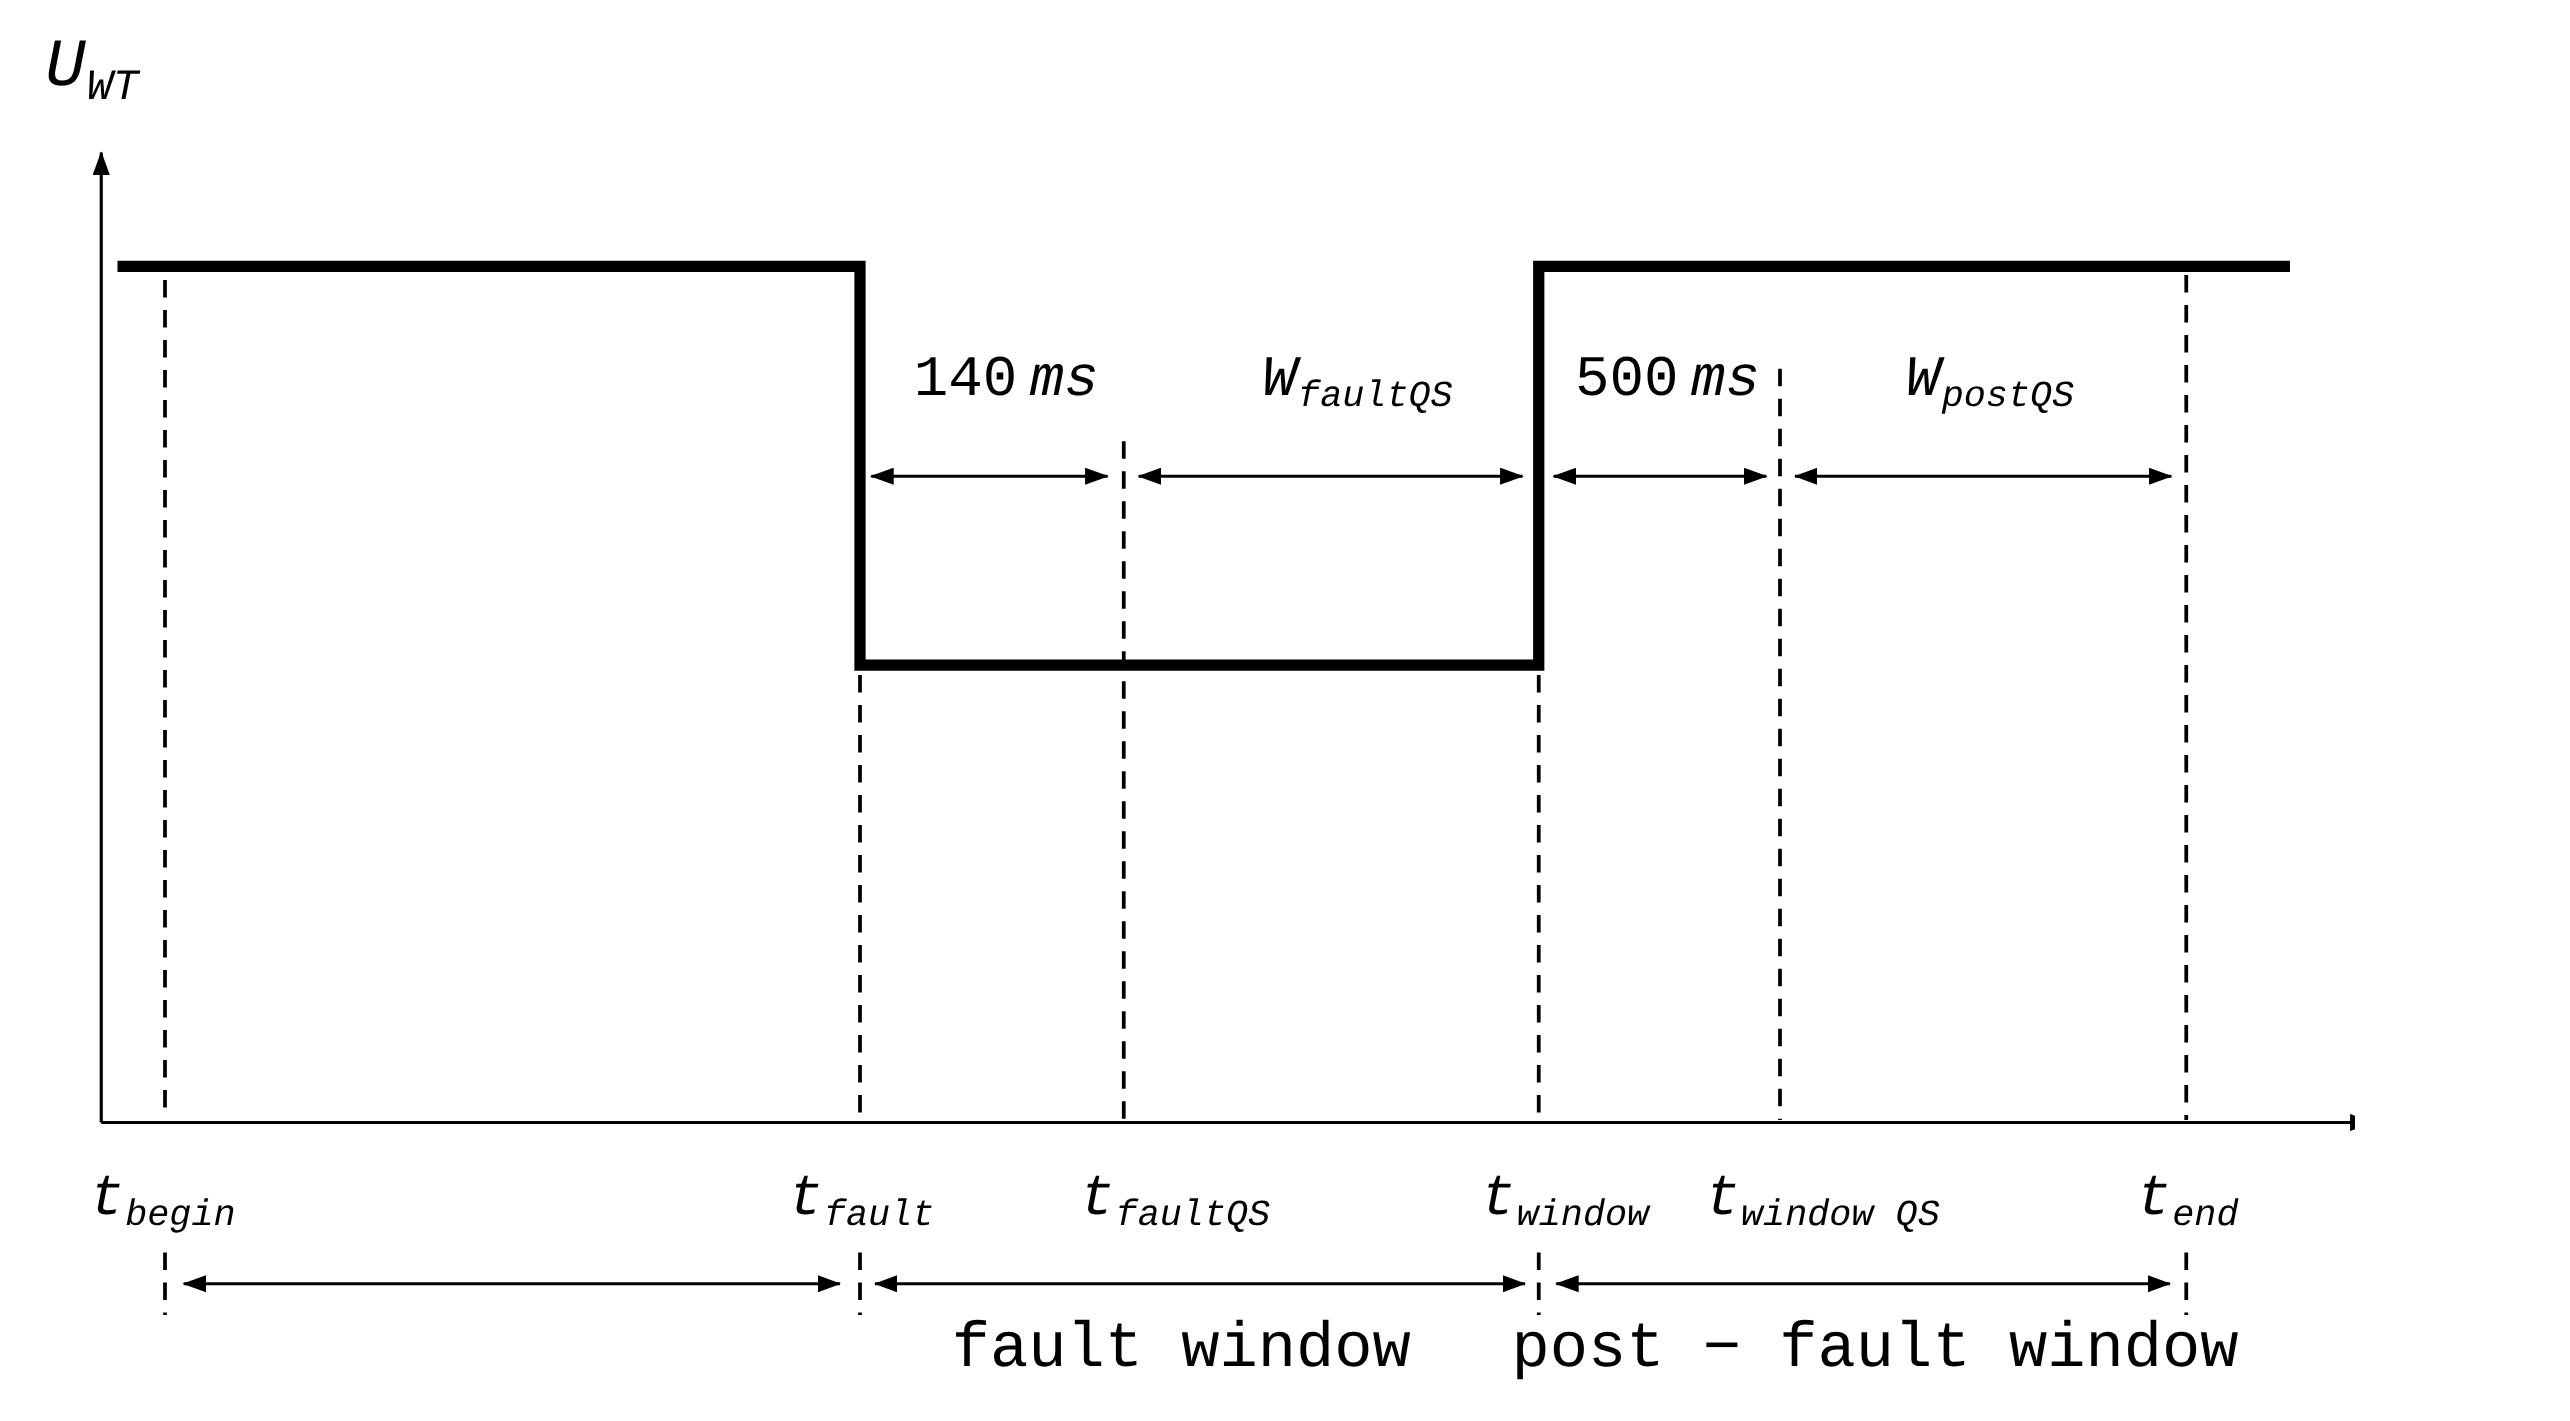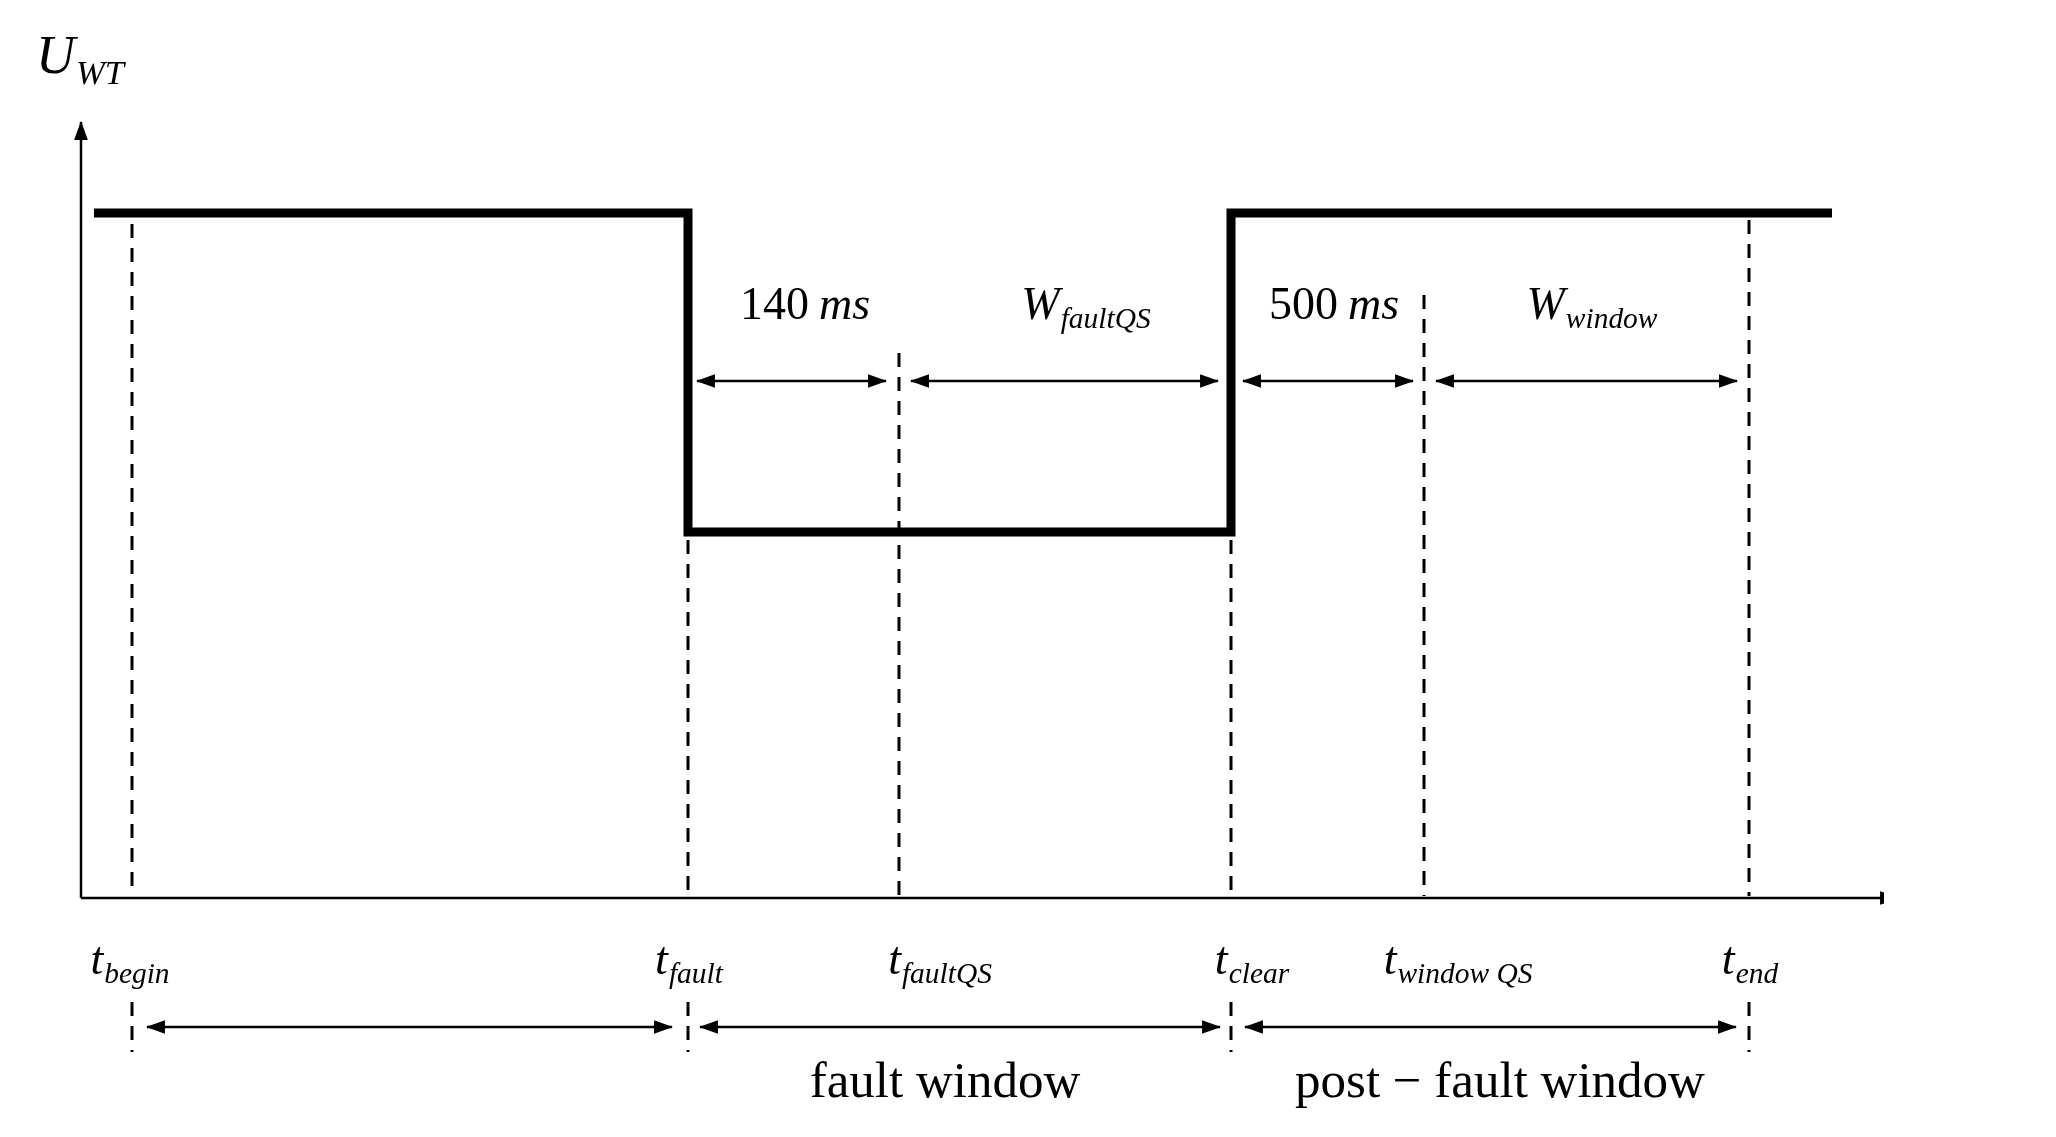--- a/index.html
+++ b/index.html
@@ -1,21 +1,21 @@
 <!DOCTYPE html>
 <html><head>
 <meta charset="utf-8">
 <style>
   html, body { margin: 0; padding: 0; background: #ffffff; }
   #figure {
     position: relative;
     width: 1884px;
     height: 1137px;
     background: #ffffff;
-    font-family: Liberation Serif, serif;
+    font-family: Liberation Mono, monospace;
     color: #000;
     overflow: hidden;
   }
   #figure svg { position: absolute; left: 0; top: 0; }
   .lbl { position: absolute; color: #000; white-space: nowrap; line-height: 1; }
   .center { transform: translateX(-50%); }
   .math { font-style: italic; }
   .roman { font-style: normal; text-align: center; }
   sub.s {
     font-size: 0.64em;
@@ -77,29 +77,29 @@
   <div class="lbl ylab"><span>U</span><sub class="s">WT</sub></div>
 
   <div class="lbl xlab">fault</div>
 
   <div class="lbl ann center" style="left:805px"><span class="roman">140</span><span class="unit">ms</span></div>
 
   <div class="lbl ann center math" style="left:1086px"><span>W</span><sub class="s">faultQS</sub></div>
 
   <div class="lbl ann center" style="left:1334px"><span class="roman">500</span><span class="unit">ms</span></div>
 
-  <div class="lbl ann center math" style="left:1592px"><span>W</span><sub class="s">window</sub></div>
+  <div class="lbl ann center math" style="left:1592px"><span>W</span><sub class="s">postQS</sub></div>
 
   <div class="lbl tmark center" style="left:130px"><span>t</span><sub class="s">begin</sub></div>
 
   <div class="lbl tmark center" style="left:689px"><span>t</span><sub class="s">fault</sub></div>
 
   <div class="lbl tmark center" style="left:940px"><span>t</span><sub class="s">faultQS</sub></div>
 
-  <div class="lbl tmark center" style="left:1252px"><span>t</span><sub class="s">clear</sub></div>
+  <div class="lbl tmark center" style="left:1252px"><span>t</span><sub class="s">window</sub></div>
 
   <div class="lbl tmark center" style="left:1458px"><span>t</span><sub class="s">window QS</sub></div>
 
   <div class="lbl tmark center" style="left:1750px"><span>t</span><sub class="s">end</sub></div>
 
   <div class="lbl win center" style="left:945px">fault window</div>
   <div class="lbl win center" style="left:1500px">post − fault window</div>
 
 </div>
 

